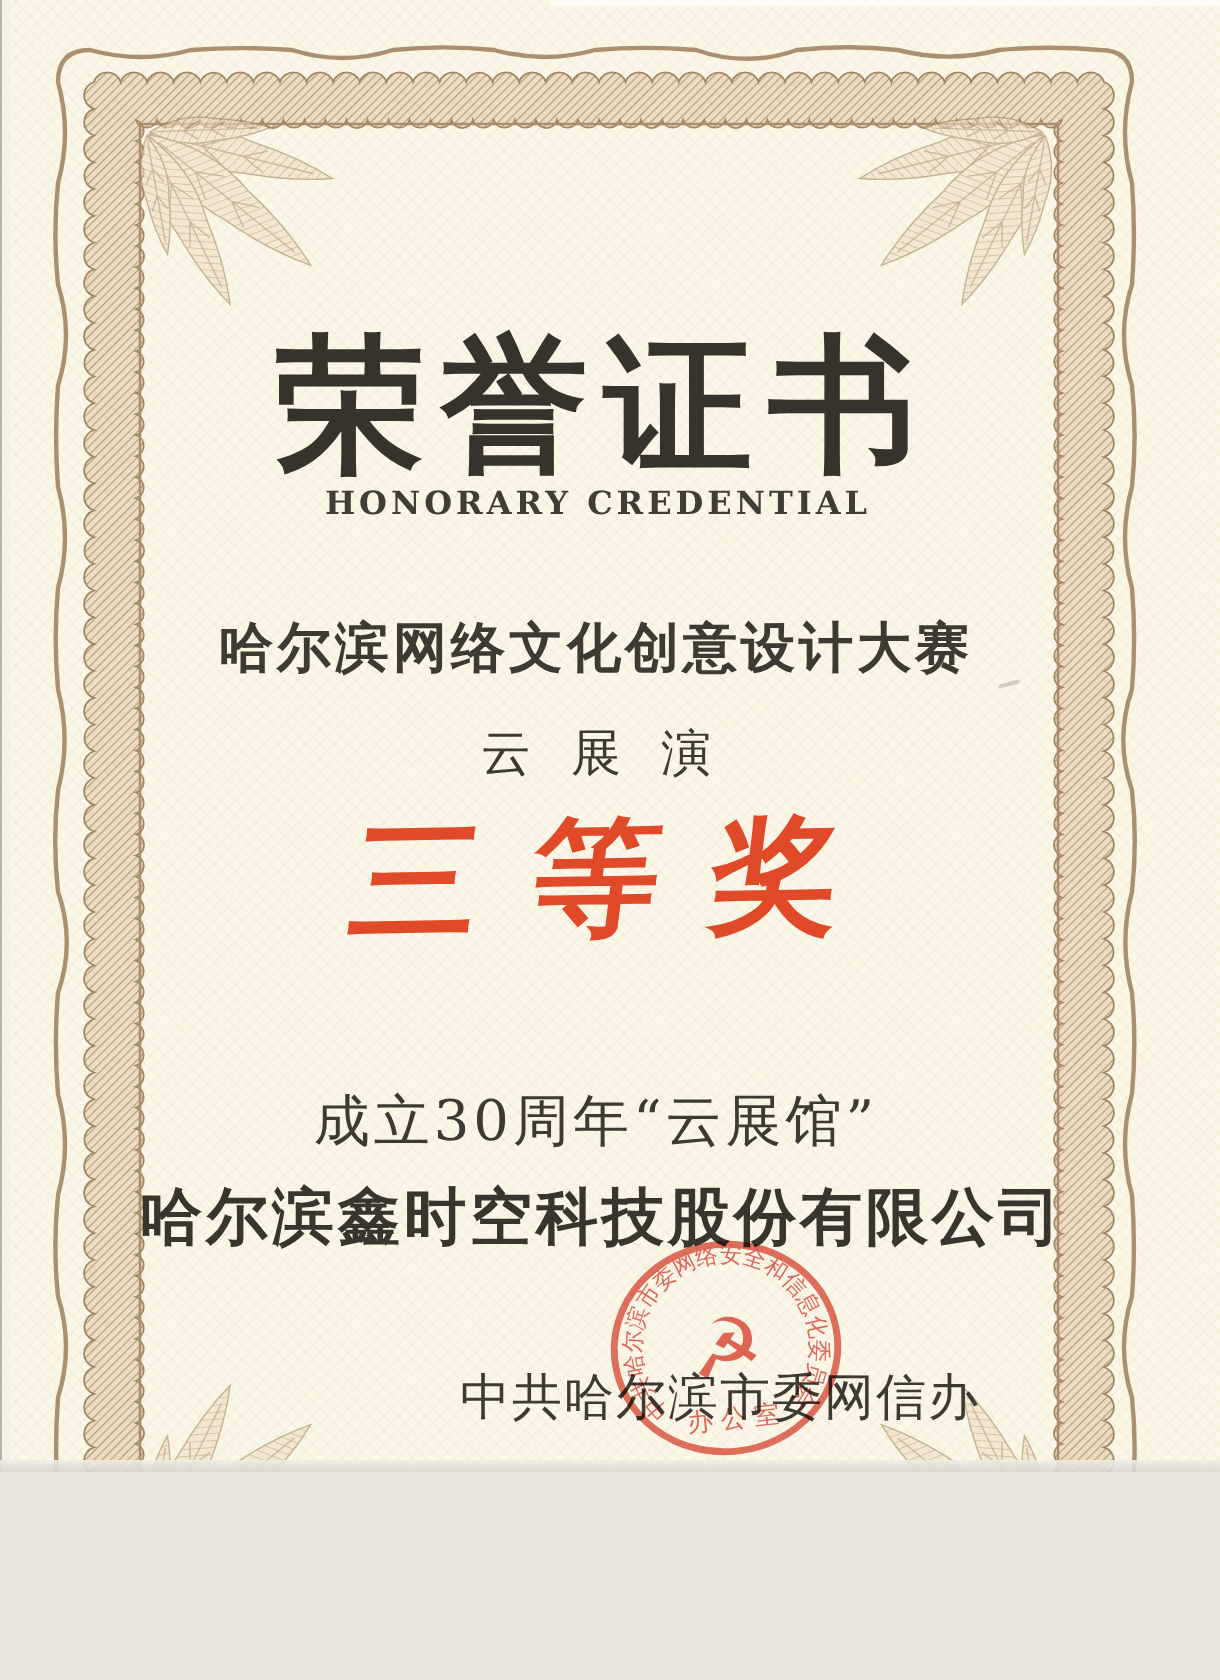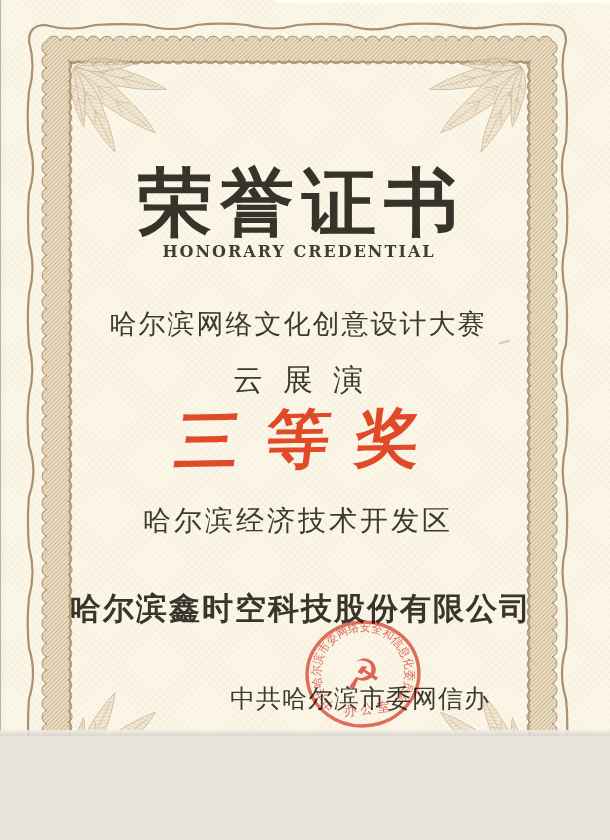--- a/index.html
+++ b/index.html
@@ -9,22 +9,22 @@
     background-image:
       repeating-linear-gradient(45deg, rgba(180,150,105,.05) 0 1px, transparent 1px 5px),
       repeating-linear-gradient(-45deg, rgba(180,150,105,.05) 0 1px, transparent 1px 5px);
     font-family:"DejaVu Serif","Liberation Serif",serif;
   }
   #deco{position:absolute;left:0;top:0;z-index:1;}
   .content{position:absolute;left:70px;right:84px;top:0;bottom:0;z-index:2;}
   .line{position:absolute;left:0;right:0;text-align:center;color:#3e3a32;white-space:nowrap;}
   .title{top:154px;font-size:74px;font-weight:700;letter-spacing:8px;text-indent:8px;color:#37332b;}
   .subtitle{top:242px;font-size:16px;font-weight:600;letter-spacing:2px;text-indent:2px;color:#413d35;}
-  .competition{top:306px;font-size:27px;letter-spacing:2px;font-weight:400;}
-  .category{top:360px;font-size:30px;letter-spacing:20px;text-indent:20px;font-weight:500;}
+  .competition{top:306px;font-size:27px;letter-spacing:2px;font-weight:700;}
+  .category{top:360px;font-size:25px;letter-spacing:20px;text-indent:20px;font-weight:500;}
   .award{top:396px;font-size:64px;font-weight:700;letter-spacing:26px;text-indent:26px;
          transform:skewX(-8deg) rotate(-1deg);color:#e04a28;}
   .proj1{top:502px;font-size:28px;letter-spacing:3px;font-weight:500;}
   .proj2{top:542px;font-size:28px;letter-spacing:2px;font-weight:500;}
   .recipient{top:588px;font-size:31px;font-weight:700;letter-spacing:2px;color:#39352d;}
   .sig{transform:translateX(62px);}
   .issuer{top:682px;font-size:25px;letter-spacing:1px;font-weight:500;}
   .date{top:714px;font-size:26px;letter-spacing:1px;font-weight:500;}
   .seal{position:absolute;left:303px;top:616px;width:120px;height:116px;z-index:3;
         transform:rotate(-6deg);mix-blend-mode:multiply;opacity:.85;}
@@ -155,21 +155,21 @@
         </g>
       </g>
   </svg>
 
   <div class="content">
     <div class="line title">荣誉证书</div>
     <div class="line subtitle">HONORARY CREDENTIAL</div>
     <div class="line competition">哈尔滨网络文化创意设计大赛</div>
     <div class="line category">云展演</div>
     <div class="line award" style="color: rgb(224, 74, 40);">三等奖</div>
-    <div class="line proj1">哈尔滨经济技术开发区</div>
+    <div class="line proj2">成立30周年“云展馆”</div>
     <div class="line issuer sig">中共哈尔滨市委网信办</div>
     <div class="line recipient">哈尔滨鑫时空科技股份有限公司</div>
   </div>
 
   <svg class="seal" viewBox="0 0 118 112">
     <defs>
       <path id="sealArc" d="M28,84 A42,42 0 1 1 90,84" fill="none"></path>
     </defs>
     <ellipse cx="59" cy="56" rx="55" ry="51" fill="none" stroke="#dd5a4b" stroke-width="3.4"></ellipse>
     <text font-size="11.5" fill="#dc5246">

